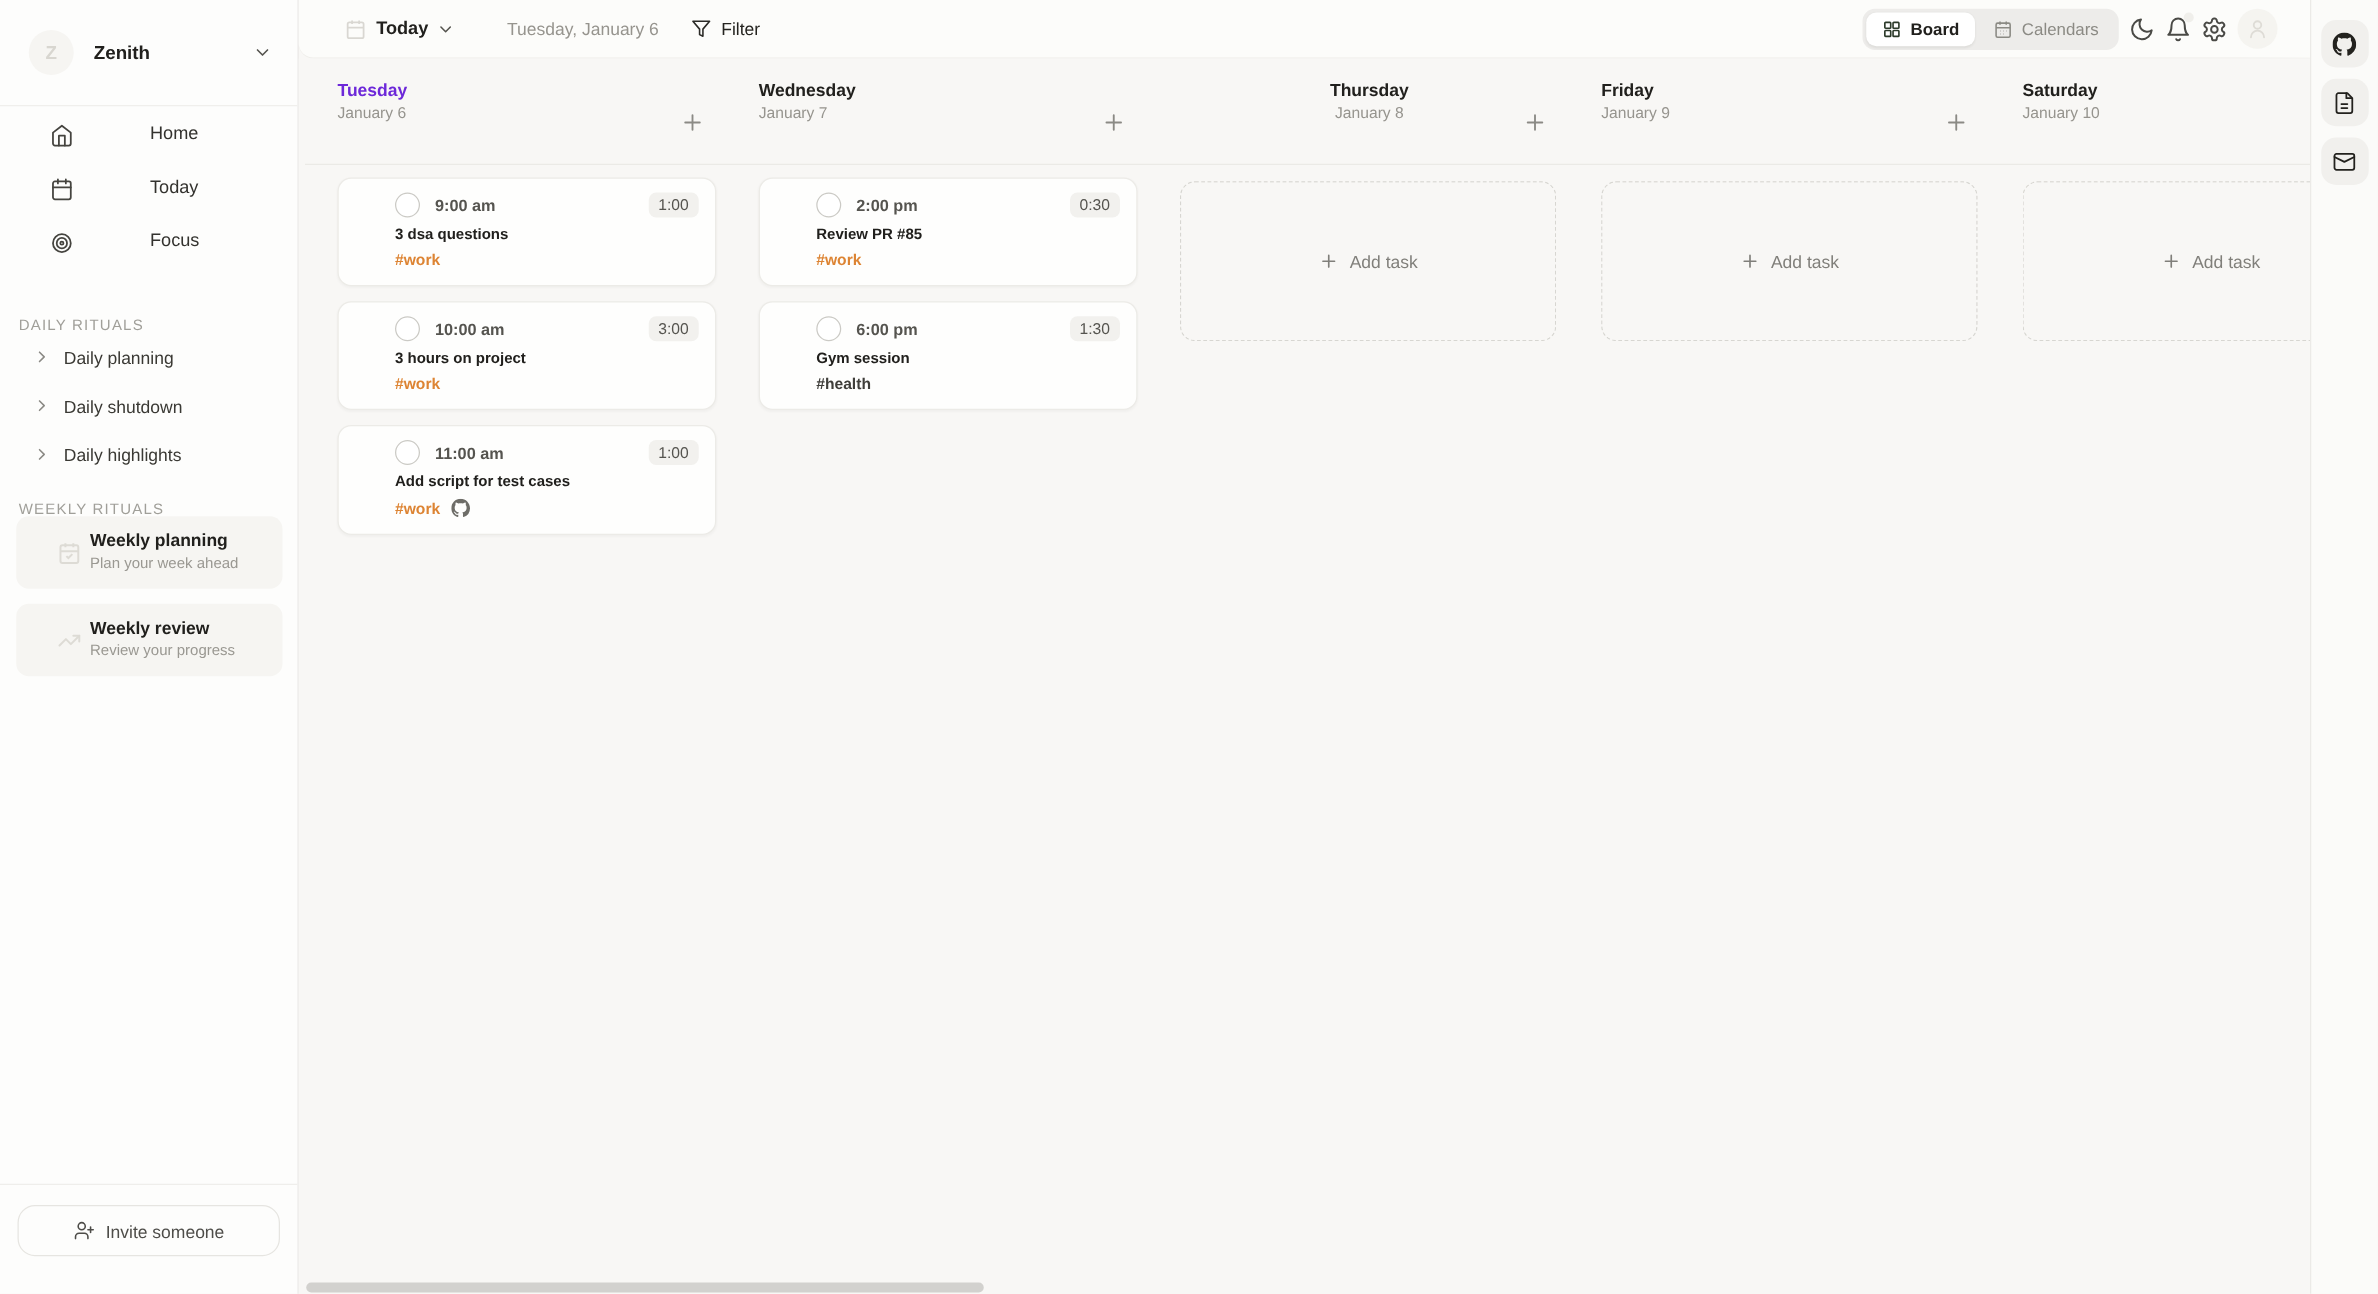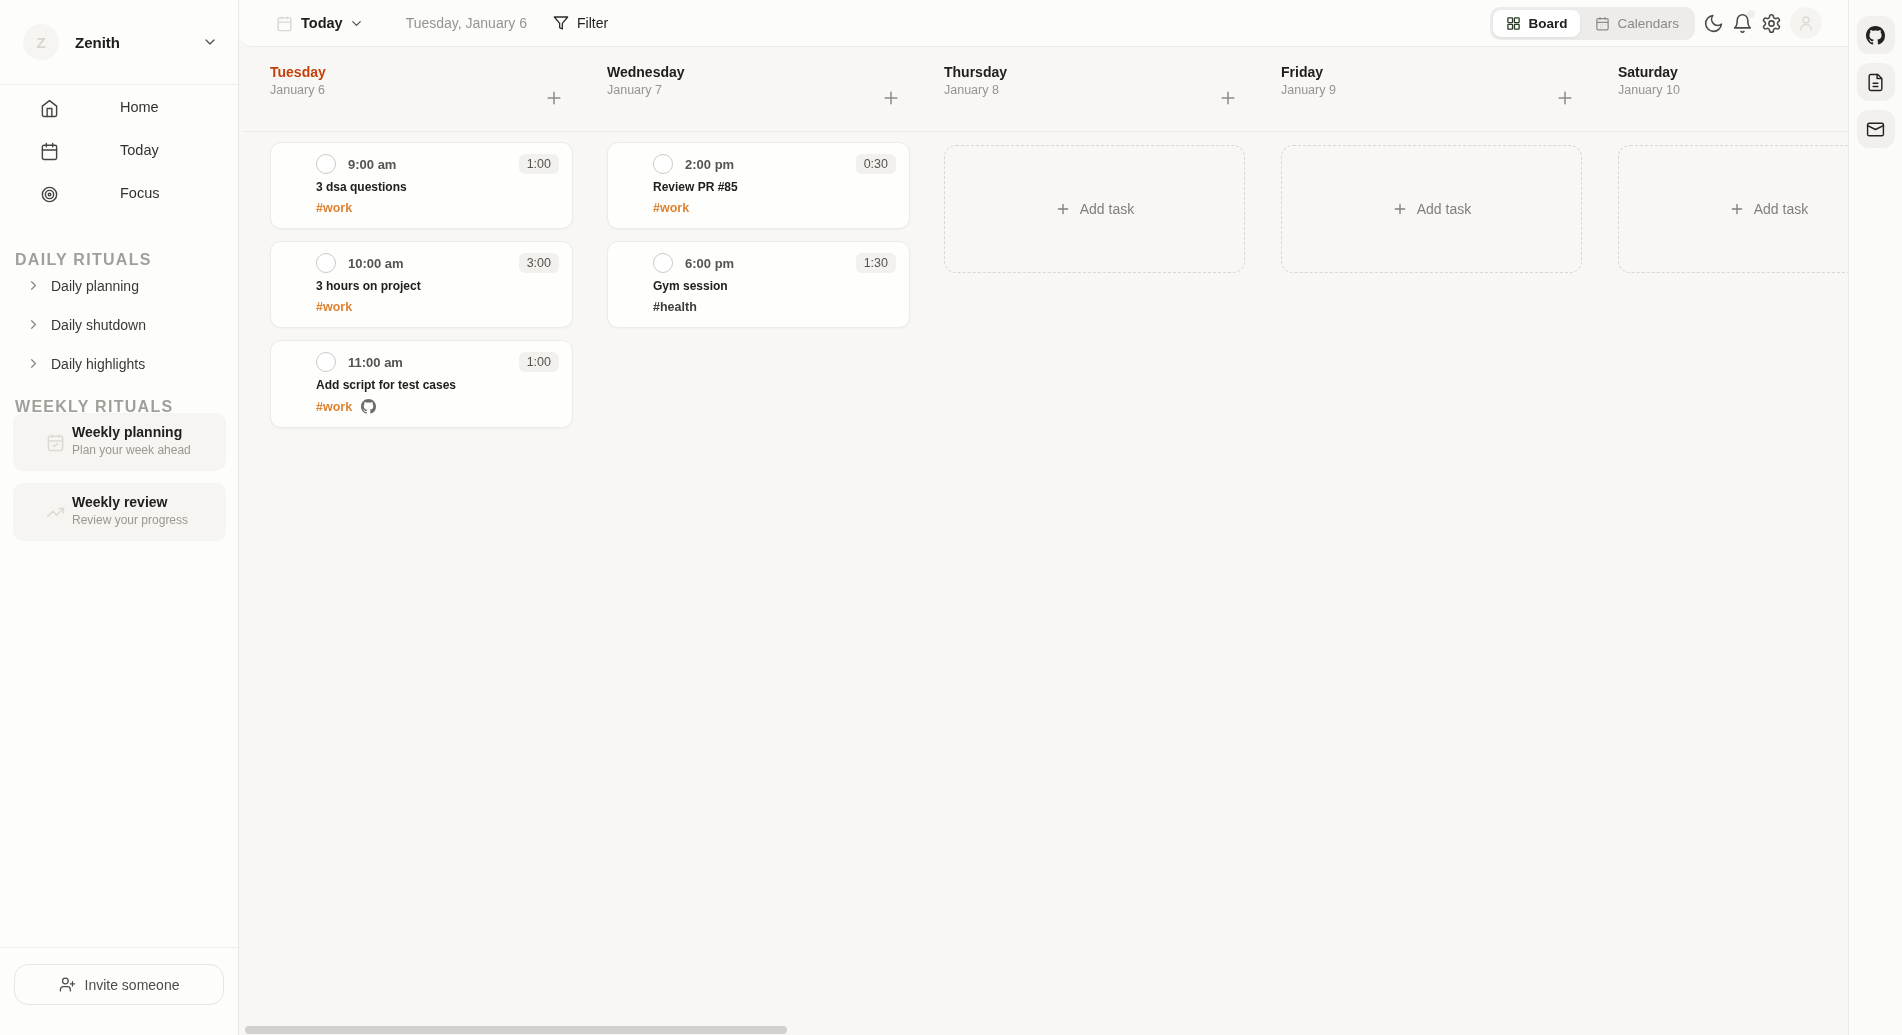--- a/index.html
+++ b/index.html
@@ -25,21 +25,21 @@
     display:flex; align-items:center; justify-content:center;
   }
   .ws-name { margin-left:16px; font-size:15px; font-weight:bold; color:#21201d; }
   .ws-chevron { margin-left:auto; color:#55544f; }
   .sb-divider { border-top:1px solid #f0efec; }
   .sb-nav { padding-top:14px; }
   .sb-nav-item { display:flex; align-items:flex-start; height:43px; padding-left:40px; cursor:pointer;gap:46px; }
   .sb-nav-item .ic { color:#45443f; }
   .sb-nav-item .lbl { margin-left:15px; font-size:14.5px; font-weight:500; color:#33322e; }
   .sb-section {
-    margin-top:26px; padding-left:15px; font-size:16px; font-weight:bold;
+    margin-top:26px; padding-left:15px; font-size:12px; font-weight:normal;
     letter-spacing:.08em; color:#a09f99; height:12px; line-height:12px;
   }
   .sb-ritual { display:flex; align-items:center; height:39px; padding-left:26px; cursor:pointer; }
   .sb-ritual .chev { color:#8b8a85; }
   .sb-ritual .lbl { margin-left:10px; font-size:14px; color:#3a3934; }
   .wk-card {
     position:relative; margin:0 12px 12px 13px; height:58px; border-radius:10px;
     background:#f6f5f2; cursor:pointer;
   }
   .wk-card:first-of-type { margin-top:10px; }
@@ -95,21 +95,21 @@
   }
 
   
   .board {
     position:absolute; left:239px; right:54px; top:47px; bottom:0;
     background:#f8f7f5; overflow:hidden;
   }
   .board-divider { position:absolute; top:84px; left:5px; right:0; border-top:1px solid #ebeae6; }
   .column { position:absolute; top:0; bottom:0; width:303px; }
   .col-day { padding-top:17px; font-size:14px; font-weight:bold; color:#21201d; }
-  .col-day.today { color:#c2410c; }
+  .col-day.today { color:#6d28d9; }
   .col-date { margin-top:3px; font-size:12.5px; color:#96948e; }
   .col-add {
     position:absolute; top:40px; right:8px; width:22px; height:22px;
     display:flex; align-items:center; justify-content:center; color:#8b8a85; cursor:pointer;
   }
   .cards { position:absolute; top:95px; left:0; right:0; }
   .task-card {
     background:#fefefd; border:1px solid #ecebe7; border-radius:11px;
     padding:11px 13px 13px 13px; margin-bottom:12px; cursor:pointer;
     box-shadow:0 1px 2px rgba(30,30,20,.03);
@@ -428,21 +428,21 @@
               <span class="task-time">6:00 pm</span>
               <span class="task-dur">1:30</span>
             </div>
             <div class="task-title">Gym session</div>
             <div class="task-tags">
               <span class="task-tag" style="color: rgb(63, 62, 58);">#health</span>
             </div>
           </div>
         </div>
       </div>
-      <div class="column" style="left: 705px;">
+      <div class="column" style="left: 705px; text-align: center;">
         <div class="col-day">Thursday</div>
         <div class="col-date">January 8</div>
         <div class="col-add">
           <span>
             <svg width="20" height="20" viewBox="0 0 24 24" fill="none" stroke="currentColor" stroke-width="1.8" stroke-linecap="round">
               <path d="M12 5v14M5 12h14"></path>
             </svg>
           </span>
         </div>
         <div class="add-placeholder">

